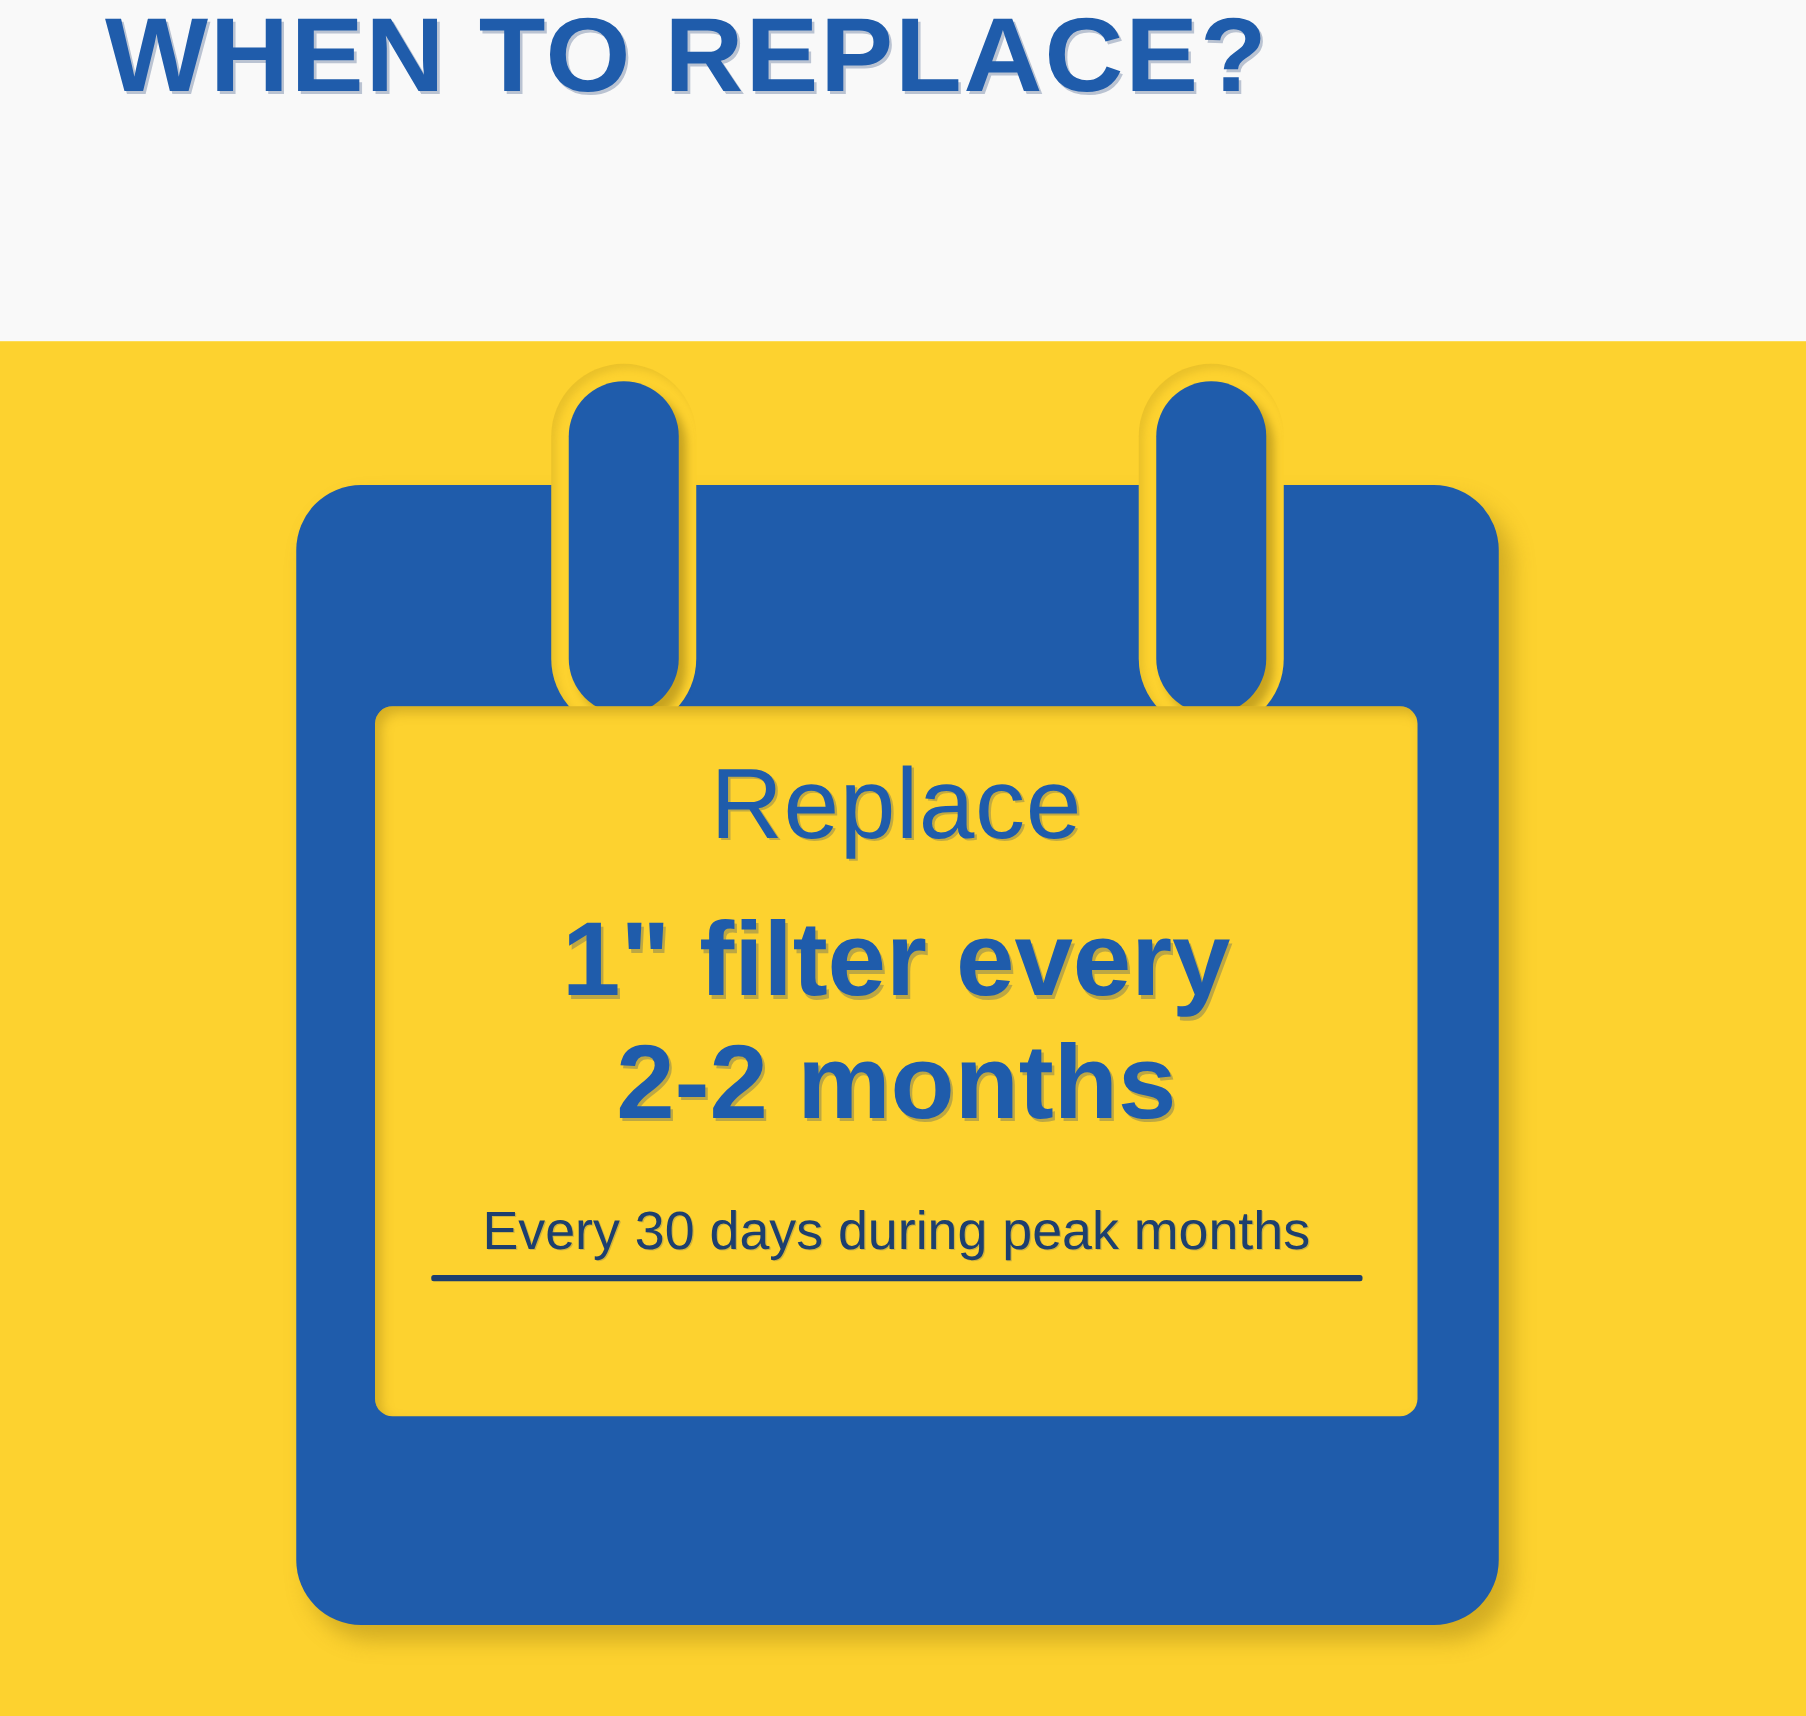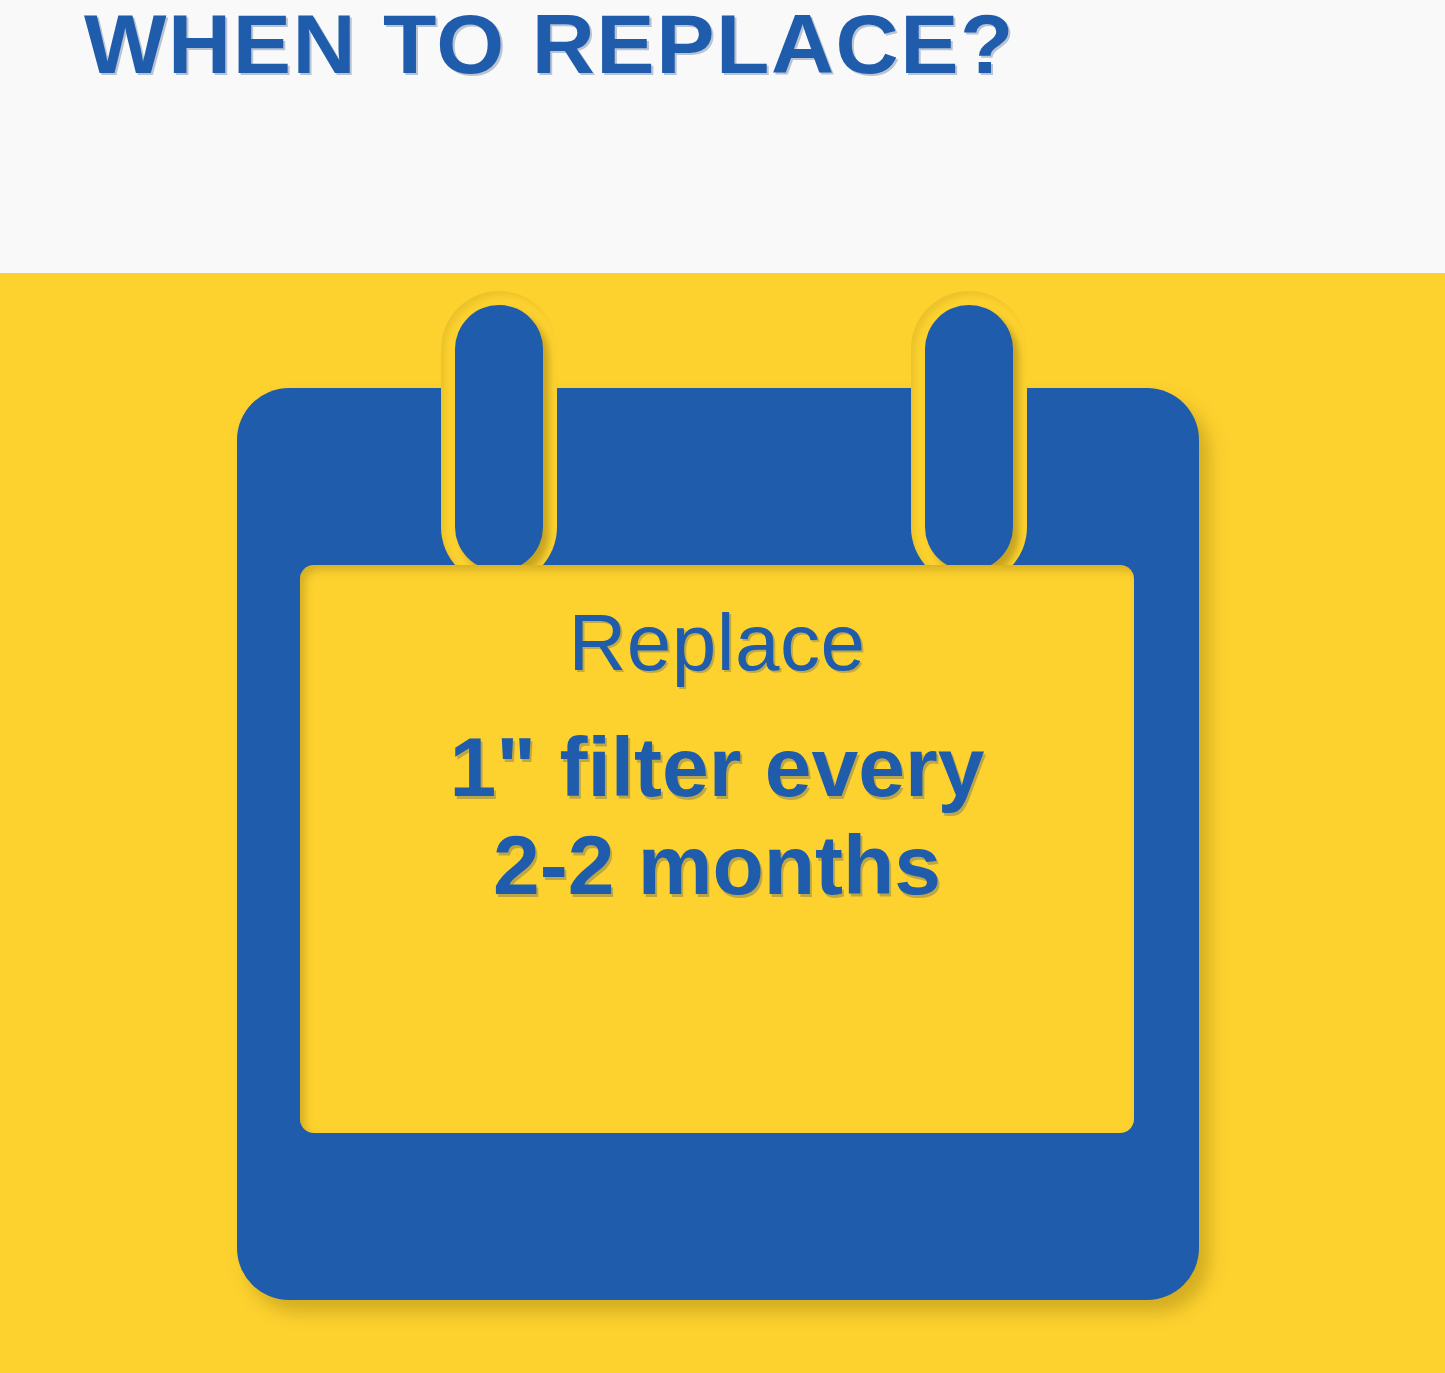--- a/index.html
+++ b/index.html
@@ -210,20 +210,24 @@
 
       <div class="cal-page">
         <div class="page-inner">
 
           <div class="replace-word">Replace</div>
 
           <div class="big-line big-line-1">1" filter every</div>
 
           <div class="big-line big-line-2">2-2 months</div>
 
+          <div class="caption-block">
+            <div class="caption-text">Every 30 days during peak months</div>
+            <div class="caption-rule"></div>
+          </div>
 
         </div>
       </div>
 
     </div>
   </div>
 
 </div>
 
 </body></html>

